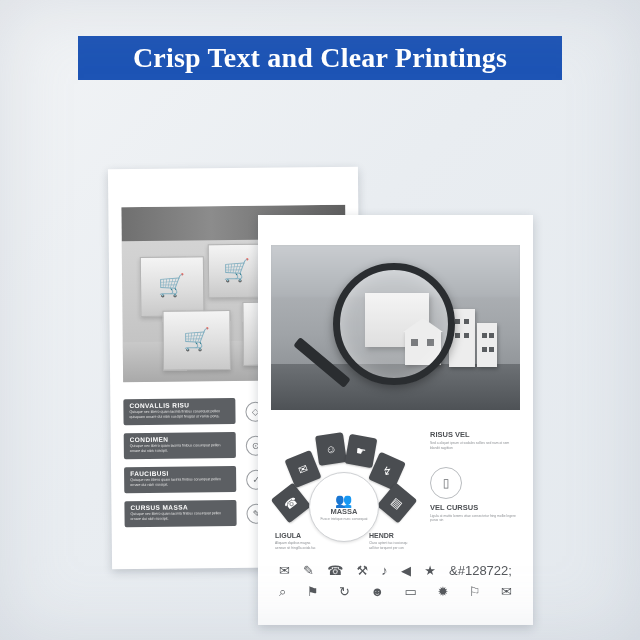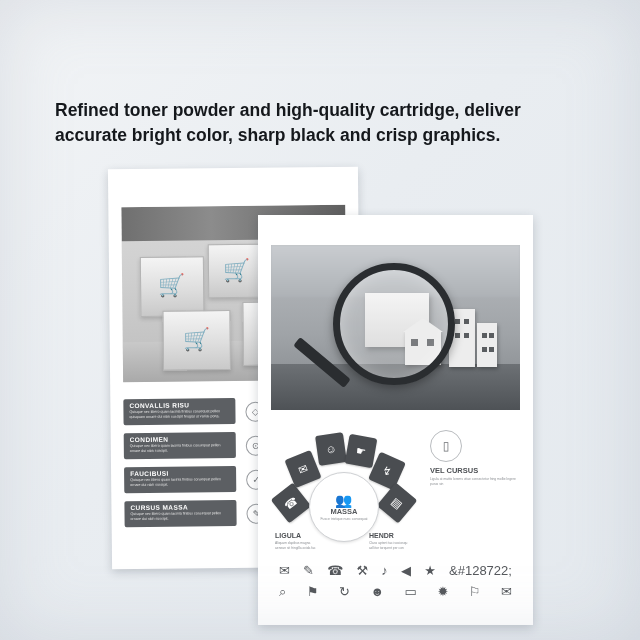--- a/index.html
+++ b/index.html
@@ -369,21 +369,23 @@
     inset: 0;
     pointer-events: none;
     box-shadow: inset 0 0 70px rgba(150, 160, 175, 0.25);
   }
 </style>
 </head>
 <body>
 
 <div class="page">
 
-  <div class="subtitle">Refined toner powder and high-quality cartridge, deliver accurate bright color, sharp black and crisp graphics.</div>
+  <div class="headline-bar">
+    <div class="title">Crisp Text and Clear Printings</div>
+  </div>
 
   <div class="card card-back">
     <div class="photo-boxes">
       <div class="strip-dark"></div>
       <div class="desk"></div>
       <div class="boxitem b5">
           <span class="cart">🛒</span>
         </div>
       <div class="boxitem b2">
           <span class="cart">🛒</span>
@@ -474,20 +476,24 @@
           <div class="fs">Aliquam dapibus magna aenean sit fringilla avida fac</div>
         </div>
         <div class="flab">
           <div class="ft">HENDR</div>
           <div class="fs">Class aptent taci sociosqu ad litor torquent per con</div>
         </div>
       </div>
 
       <div class="right-col">
         <div class="rblock">
+          <div class="rt">RISUS VEL</div>
+          <div class="rs">Sed a aliquet ipsum ut sodales sollies sed nam at sem blandit sagittion</div>
+        </div>
+        <div class="rblock">
           <div class="rcircle">▯</div>
           <div class="rt">VEL CURSUS</div>
           <div class="rs">Ligula at mattis lorems vitae consectetur fring mollie legere purus sin</div>
         </div>
       </div>
 
       <div class="icon-rows">
         <div class="icon-row">
           <span>✉</span>
           <span>✎</span>

